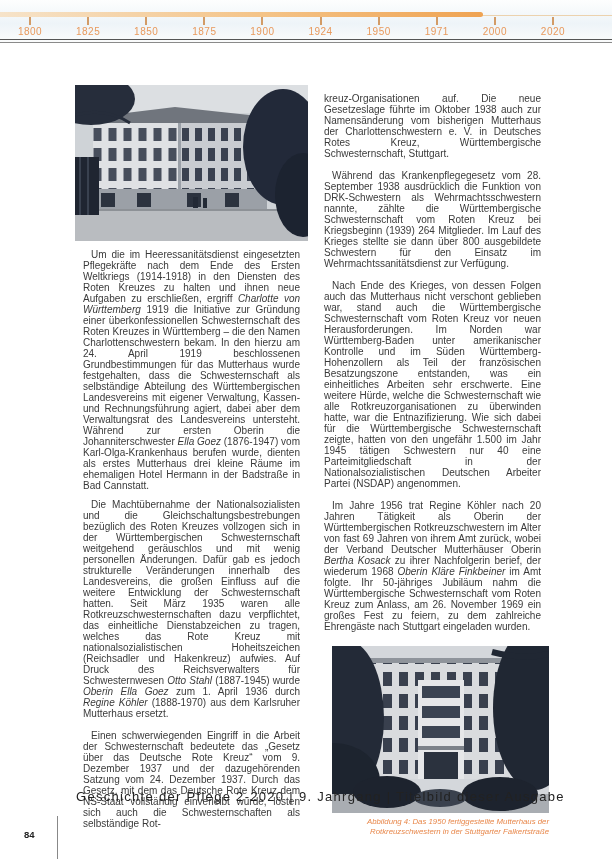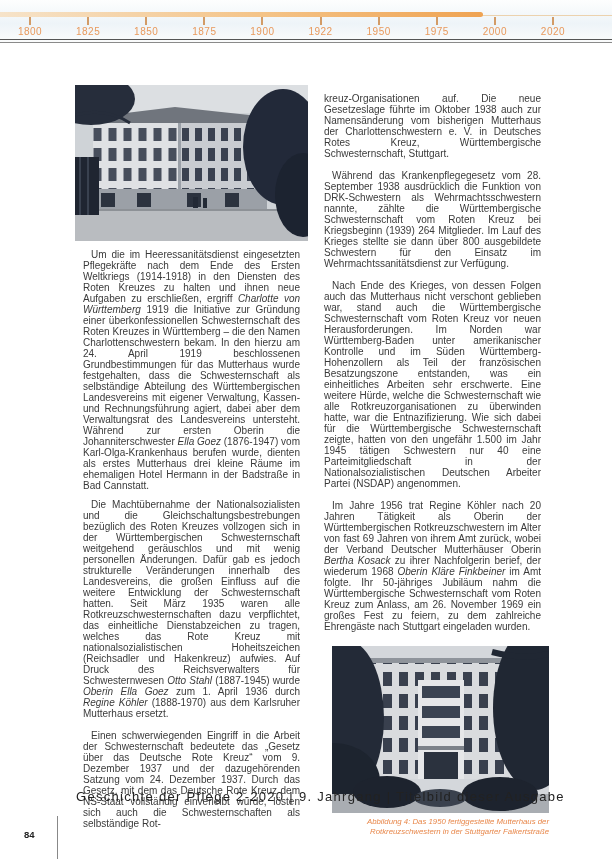--- a/index.html
+++ b/index.html
@@ -69,29 +69,29 @@
         <div class="tick-cell">
           <div class="tick"></div>
           <div class="year-label">1875</div>
         </div>
         <div class="tick-cell">
           <div class="tick"></div>
           <div class="year-label">1900</div>
         </div>
         <div class="tick-cell">
           <div class="tick"></div>
-          <div class="year-label">1922</div>
+          <div class="year-label">1924</div>
         </div>
         <div class="tick-cell">
           <div class="tick"></div>
           <div class="year-label">1950</div>
         </div>
         <div class="tick-cell">
           <div class="tick"></div>
-          <div class="year-label">1975</div>
+          <div class="year-label">1971</div>
         </div>
         <div class="tick-cell">
           <div class="tick"></div>
           <div class="year-label">2000</div>
         </div>
         <div class="tick-cell">
           <div class="tick"></div>
           <div class="year-label">2020</div>
         </div>
       </div>

